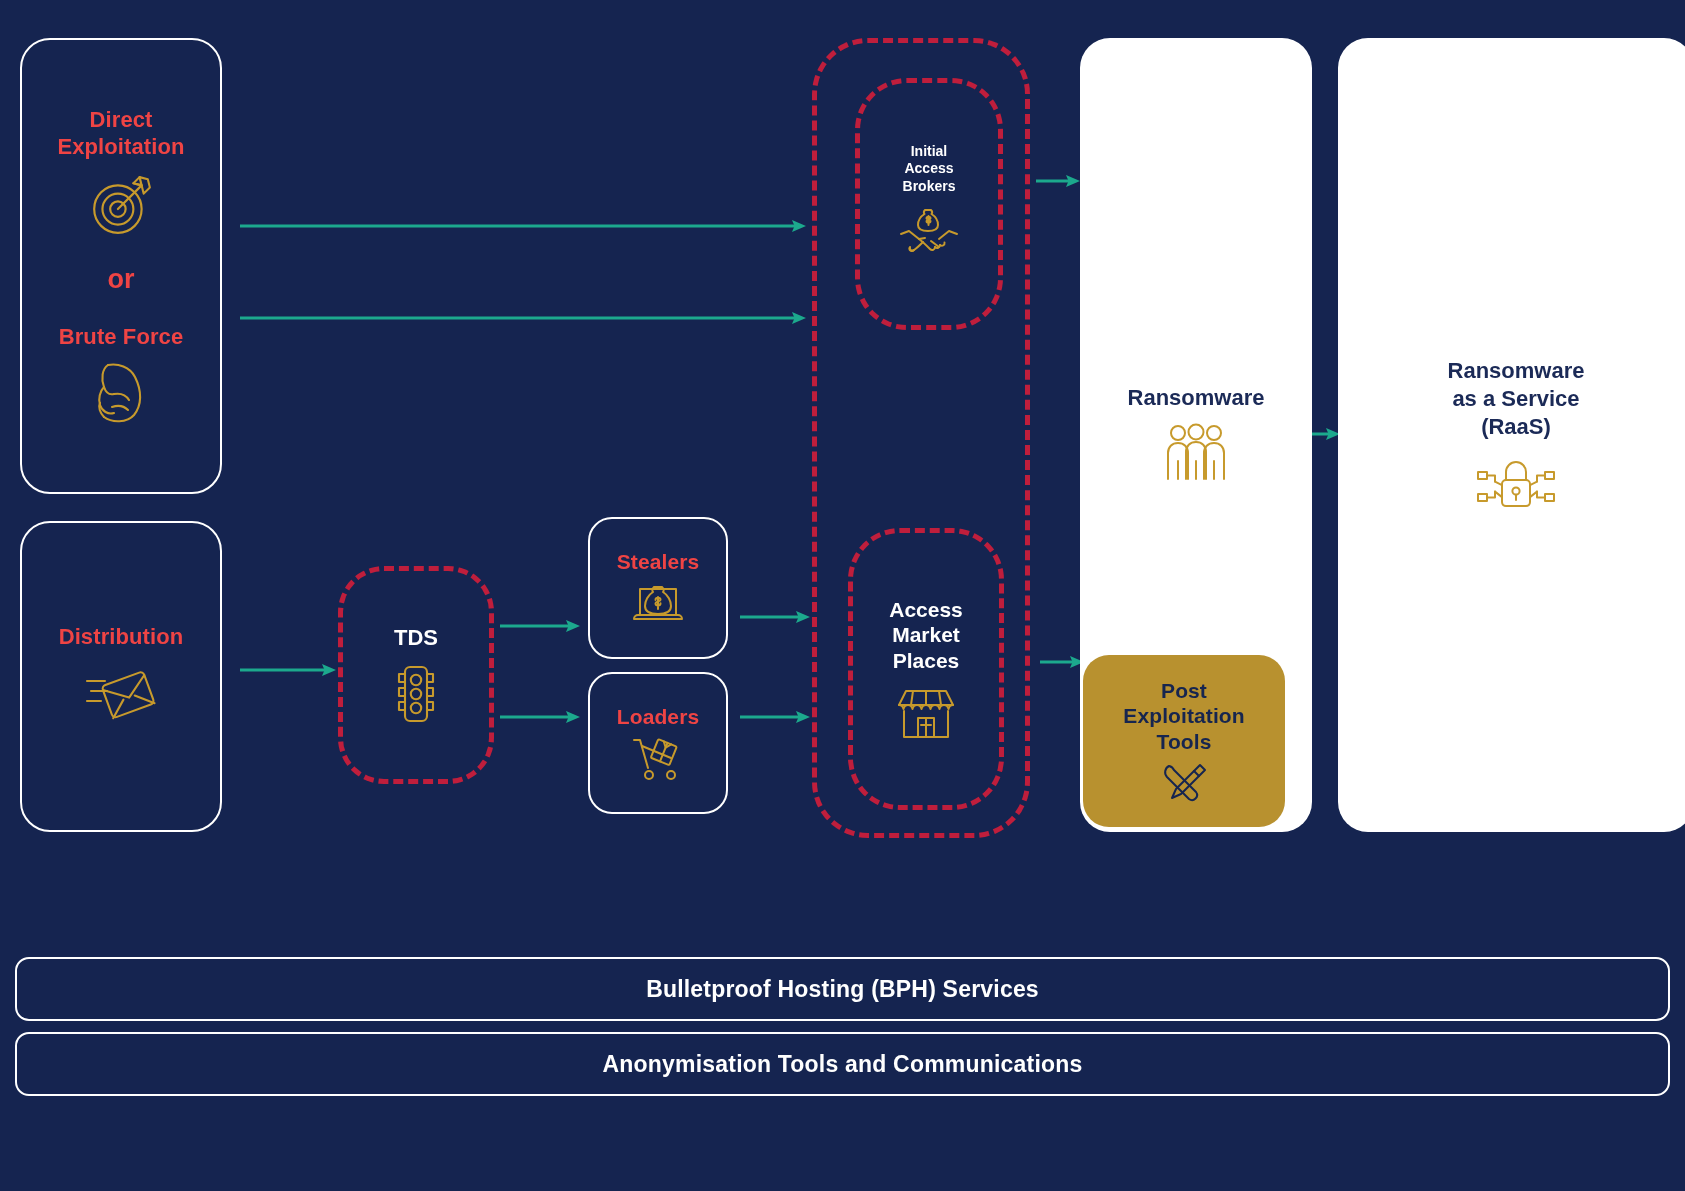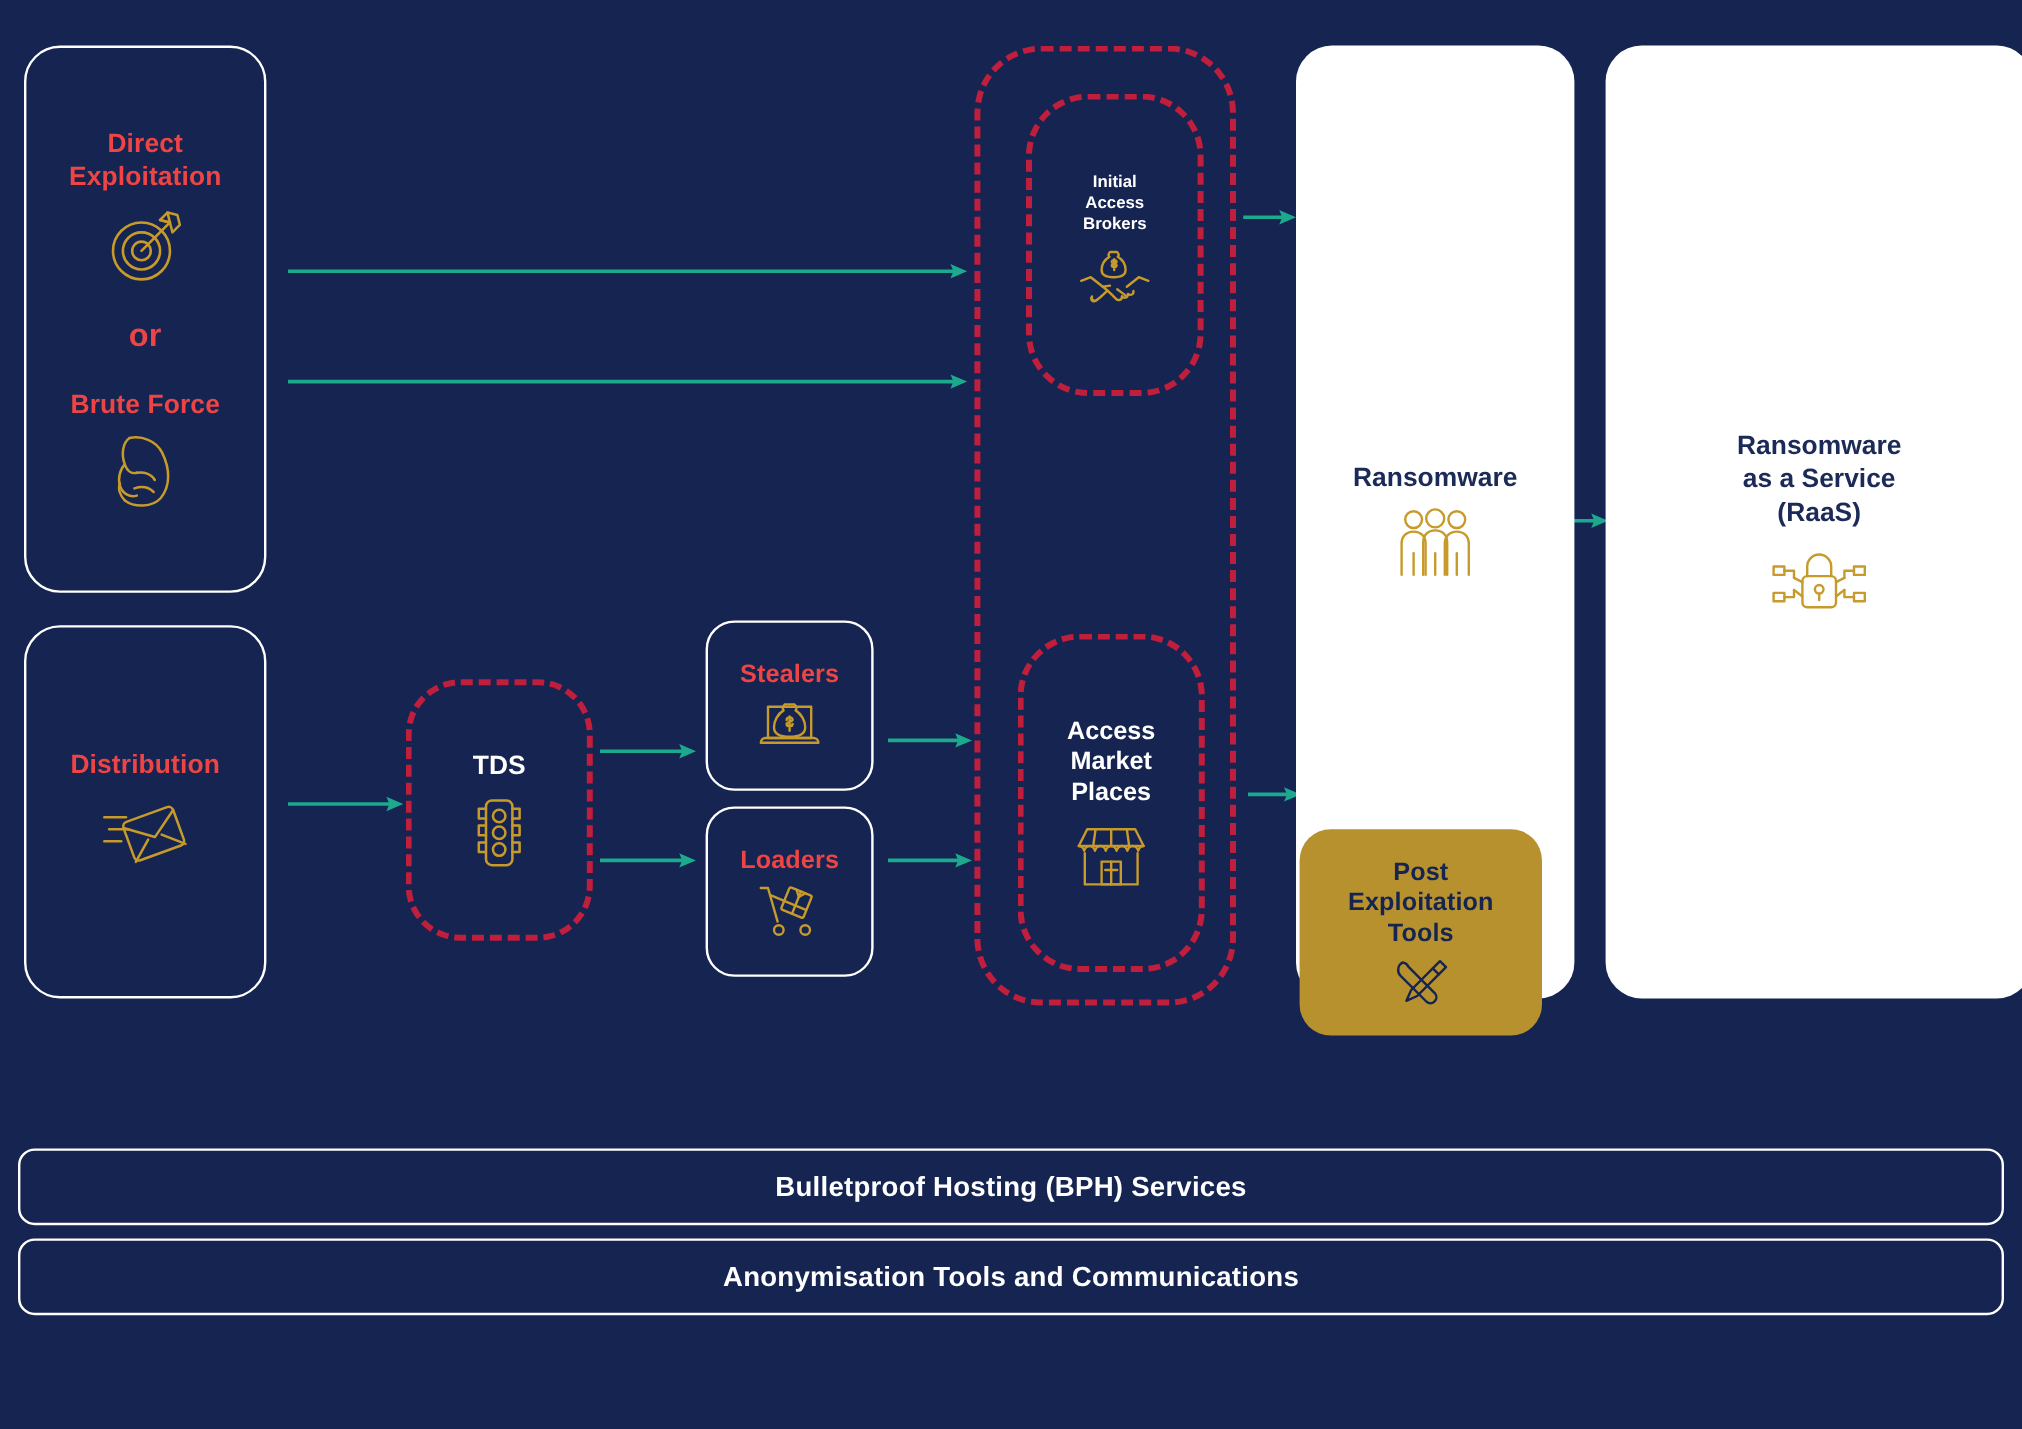--- a/index.html
+++ b/index.html
@@ -340,21 +340,21 @@
           <path d="M24 56 V29 c0 -6 4 -10 10 -10 c6 0 10 4 10 10 v27"></path>
           <path d="M42 56 V30 c0 -6 4 -10 10 -10 c6 0 10 4 10 10 v26"></path>
           <line x1="16" y1="38" x2="16" y2="56"></line>
           <line x1="34" y1="38" x2="34" y2="56"></line>
           <line x1="52" y1="38" x2="52" y2="56"></line>
         </svg>
       </span>
     </div>
   </div>
 
-  <div class="node gold" style="left:1083px; top:655px; width:202px; height:172px; padding:20px;margin-top:36px;">
+  <div class="node gold" style="left:1083px; top:655px; width:202px; height:172px; padding:20px;">
     <div class="title" style="font-size:21px; color:#16254f;">
       <span>Post</span><br>
       <span>Exploitation</span><br>
       <span>Tools</span>
     </div>
     <span class="icon" style="margin-top:8px;">
       <svg width="48" height="42" viewBox="0 0 48 42" fill="none" stroke="#16254f" stroke-width="2" stroke-linecap="round" stroke-linejoin="round">
         <path d="M9 4 a7 7 0 0 0 -2 11 l22 22 a5 5 0 0 0 7 -7 L14 8 a7 7 0 0 0 -5 -4 z" transform="rotate(0 24 21)"></path>
         <path d="M40 3 l-5 5 l-19 19 l-4 9 l9 -4 l19 -19 l5 -5 z"></path>
         <line x1="34" y1="9" x2="39" y2="14"></line>

